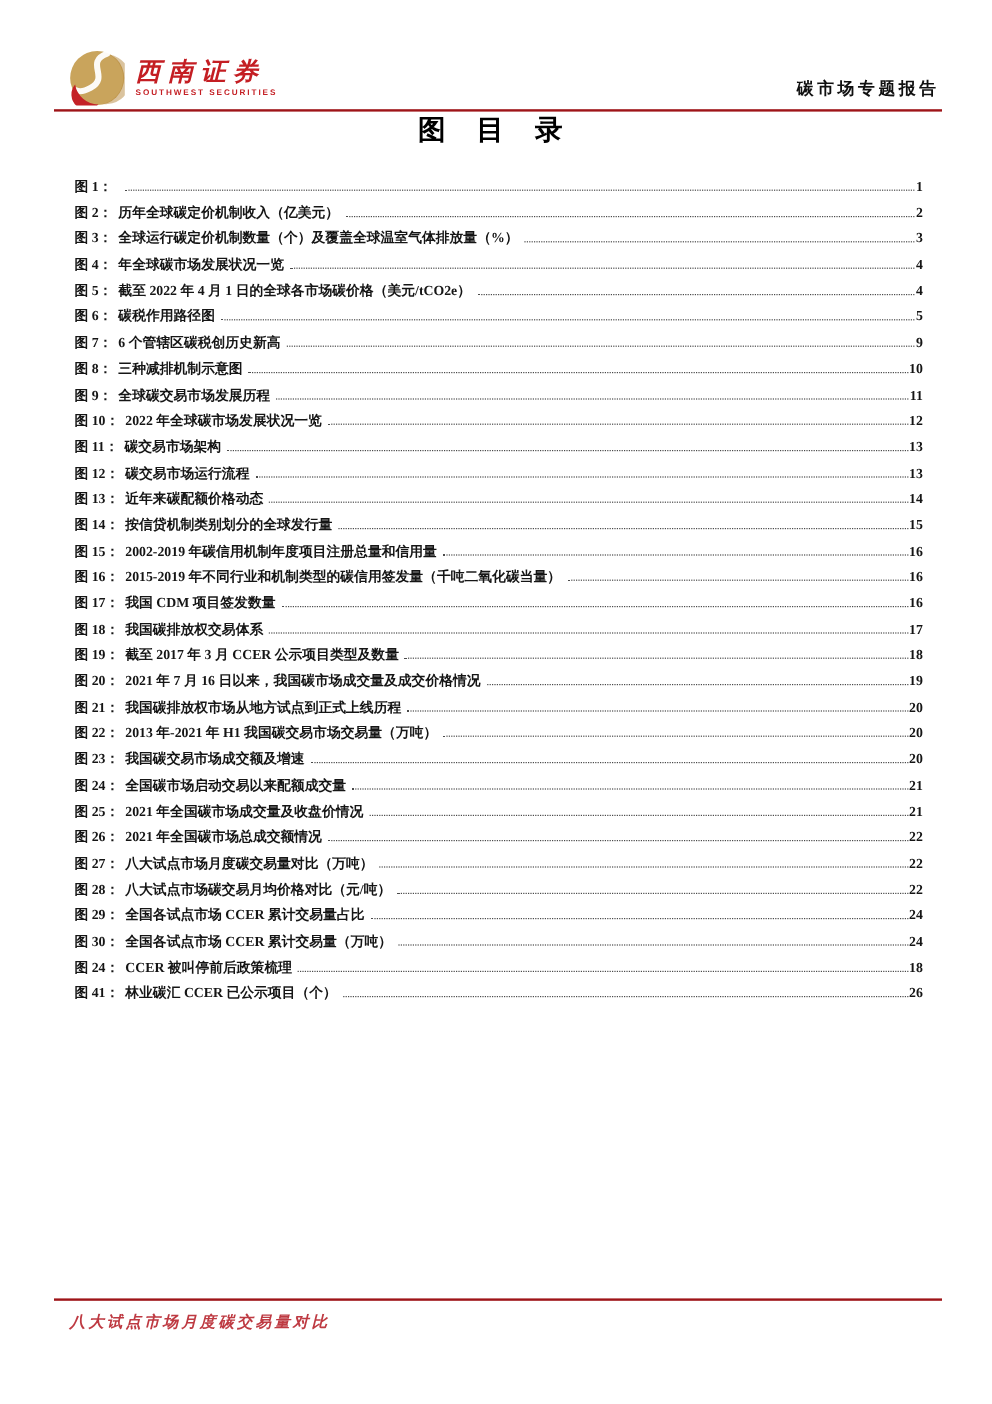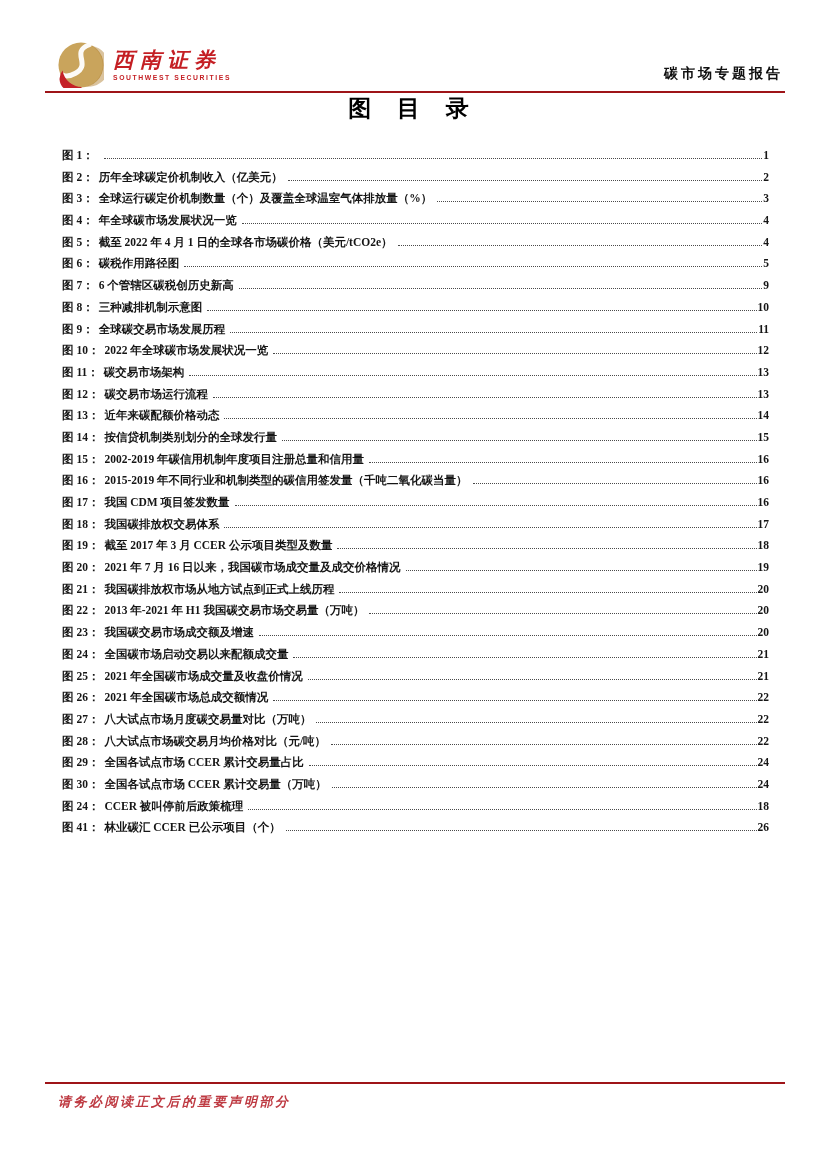--- a/index.html
+++ b/index.html
@@ -284,16 +284,16 @@
   <div class="toc-row">
     <span class="toc-label">图 41：</span>
     <span class="toc-title">林业碳汇 CCER 已公示项目（个）</span>
     <span class="leader"></span>
     <span class="toc-page">26</span>
   </div>
 </div>
 
   <footer class="footer">
     <div class="footer-rule"></div>
-    <div class="footer-text">请务必阅读正文后的重要声明部分</div>
+    <div class="footer-text">八大试点市场月度碳交易量对比</div>
   </footer>
 
 </div>
 
 </body></html>

